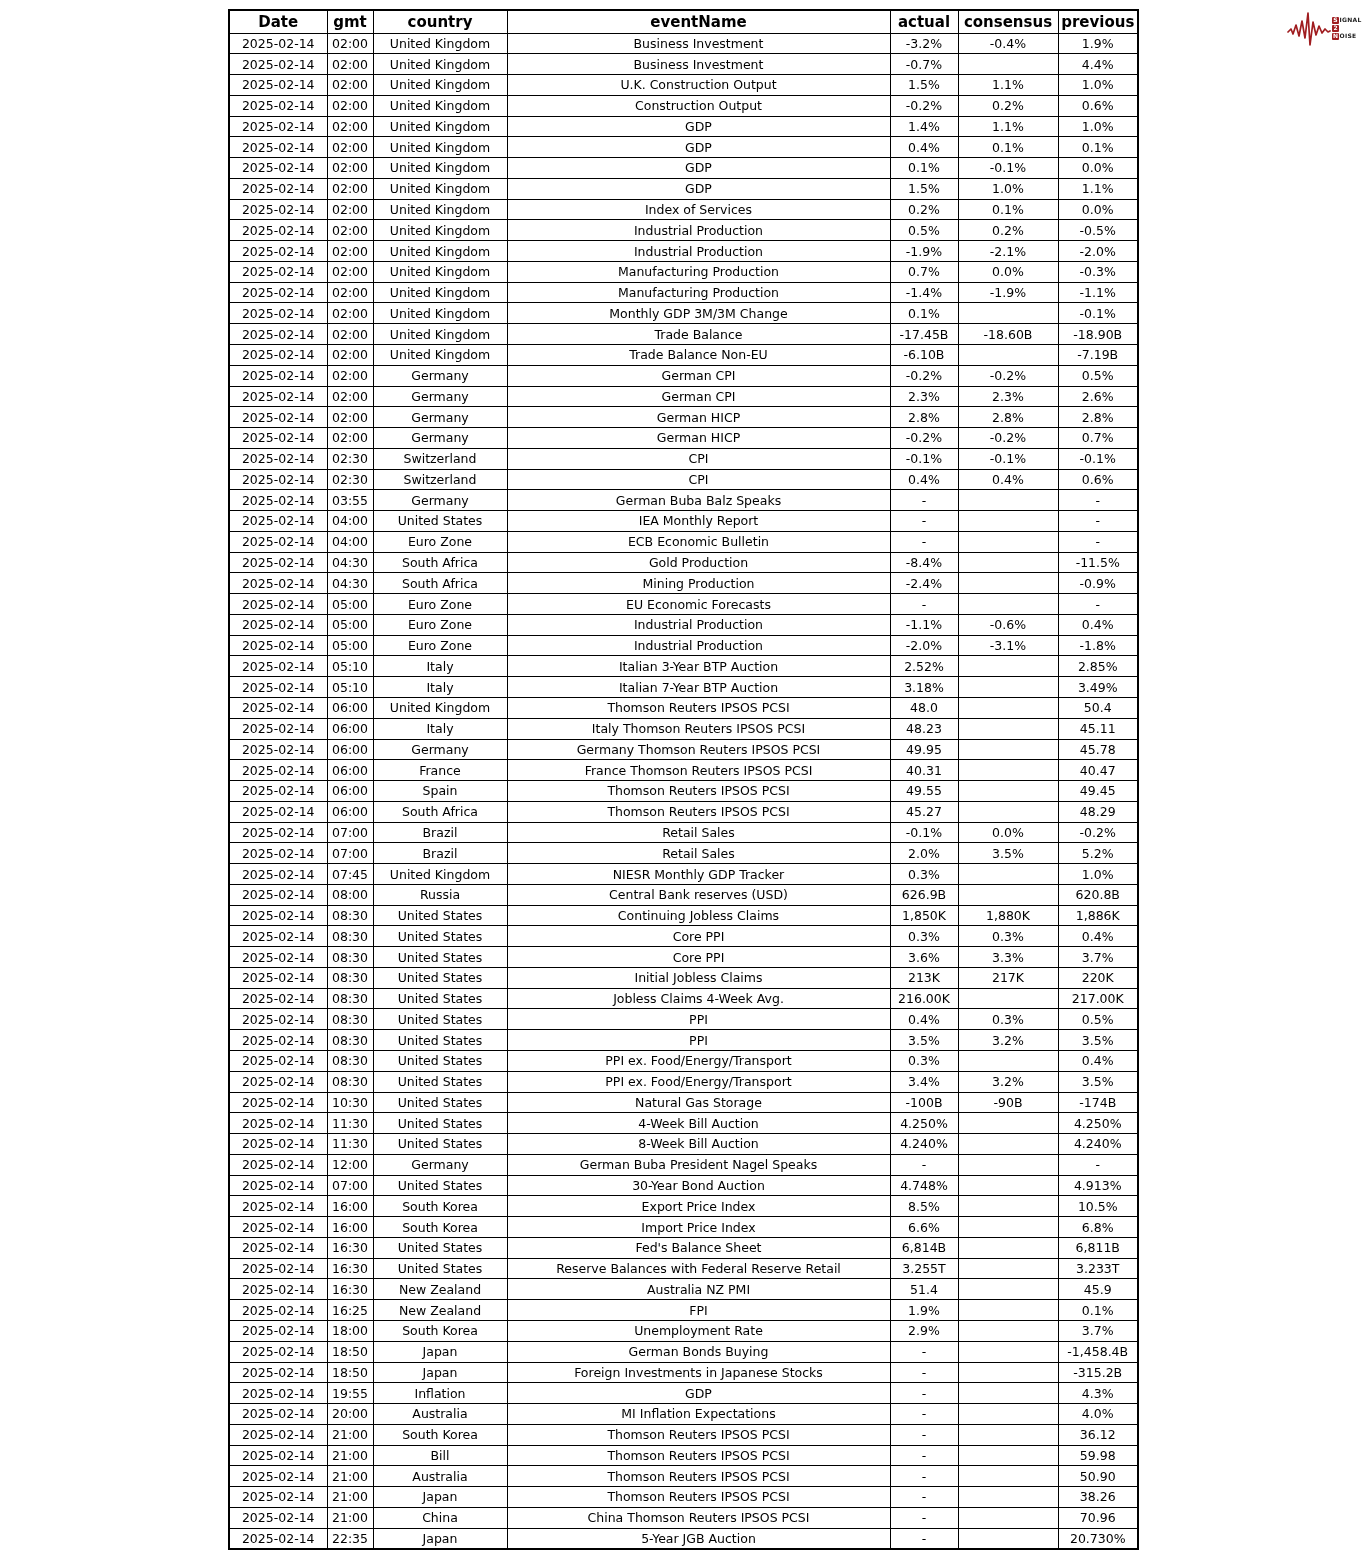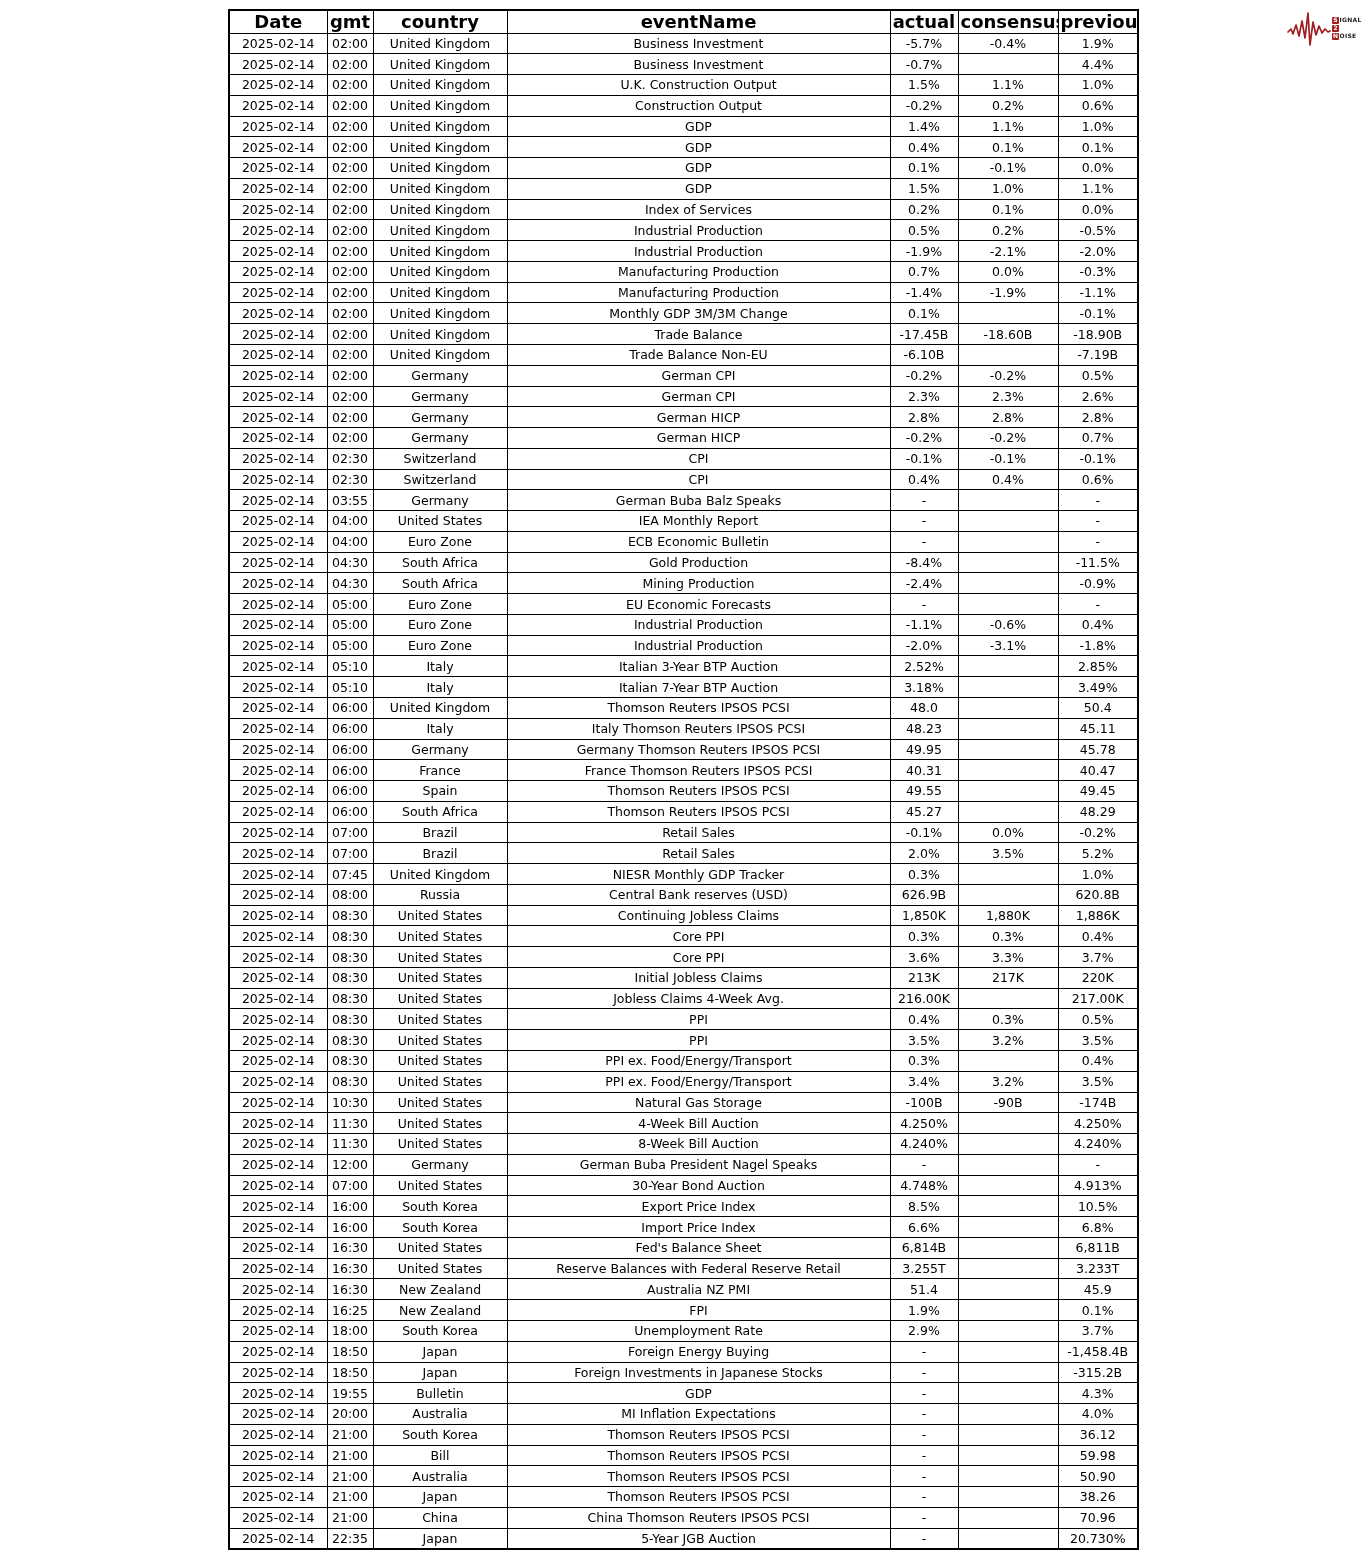--- a/index.html
+++ b/index.html
@@ -32,21 +32,21 @@
     vertical-align: middle;
     padding: 0 2px;
     white-space: nowrap;
     overflow: hidden;
     box-sizing: border-box;
   }
   .calendar-table thead tr {
     height: 23px;
   }
   .calendar-table thead th {
-    font-size: 18px;
+    font-size: 15px;
     font-weight: bold;
   }
   .calendar-table tbody tr {
     height: 20.77px;
   }
   .calendar-table tbody td {
     font-size: 12.5px;
     font-weight: normal;
   }
 
@@ -115,21 +115,21 @@
       <th>consensus</th>
       <th>previous</th>
     </tr>
   </thead>
   <tbody>
       <tr>
         <td>2025-02-14</td>
         <td>02:00</td>
         <td>United Kingdom</td>
         <td>Business Investment</td>
-        <td>-5.7%</td>
+        <td>-3.2%</td>
         <td>-0.4%</td>
         <td>1.9%</td>
       </tr>
       <tr>
         <td>2025-02-14</td>
         <td>02:00</td>
         <td>United Kingdom</td>
         <td>Business Investment</td>
         <td>-0.7%</td>
         <td></td>
@@ -681,38 +681,38 @@
         <td>South Korea</td>
         <td>Unemployment Rate</td>
         <td>2.9%</td>
         <td></td>
         <td>3.7%</td>
       </tr>
       <tr>
         <td>2025-02-14</td>
         <td>18:50</td>
         <td>Japan</td>
-        <td>Foreign Energy Buying</td>
+        <td>German Bonds Buying</td>
         <td>-</td>
         <td></td>
         <td>-1,458.4B</td>
       </tr>
       <tr>
         <td>2025-02-14</td>
         <td>18:50</td>
         <td>Japan</td>
         <td>Foreign Investments in Japanese Stocks</td>
         <td>-</td>
         <td></td>
         <td>-315.2B</td>
       </tr>
       <tr>
         <td>2025-02-14</td>
         <td>19:55</td>
-        <td>Bulletin</td>
+        <td>Inflation</td>
         <td>GDP</td>
         <td>-</td>
         <td></td>
         <td>4.3%</td>
       </tr>
       <tr>
         <td>2025-02-14</td>
         <td>20:00</td>
         <td>Australia</td>
         <td>MI Inflation Expectations</td>

